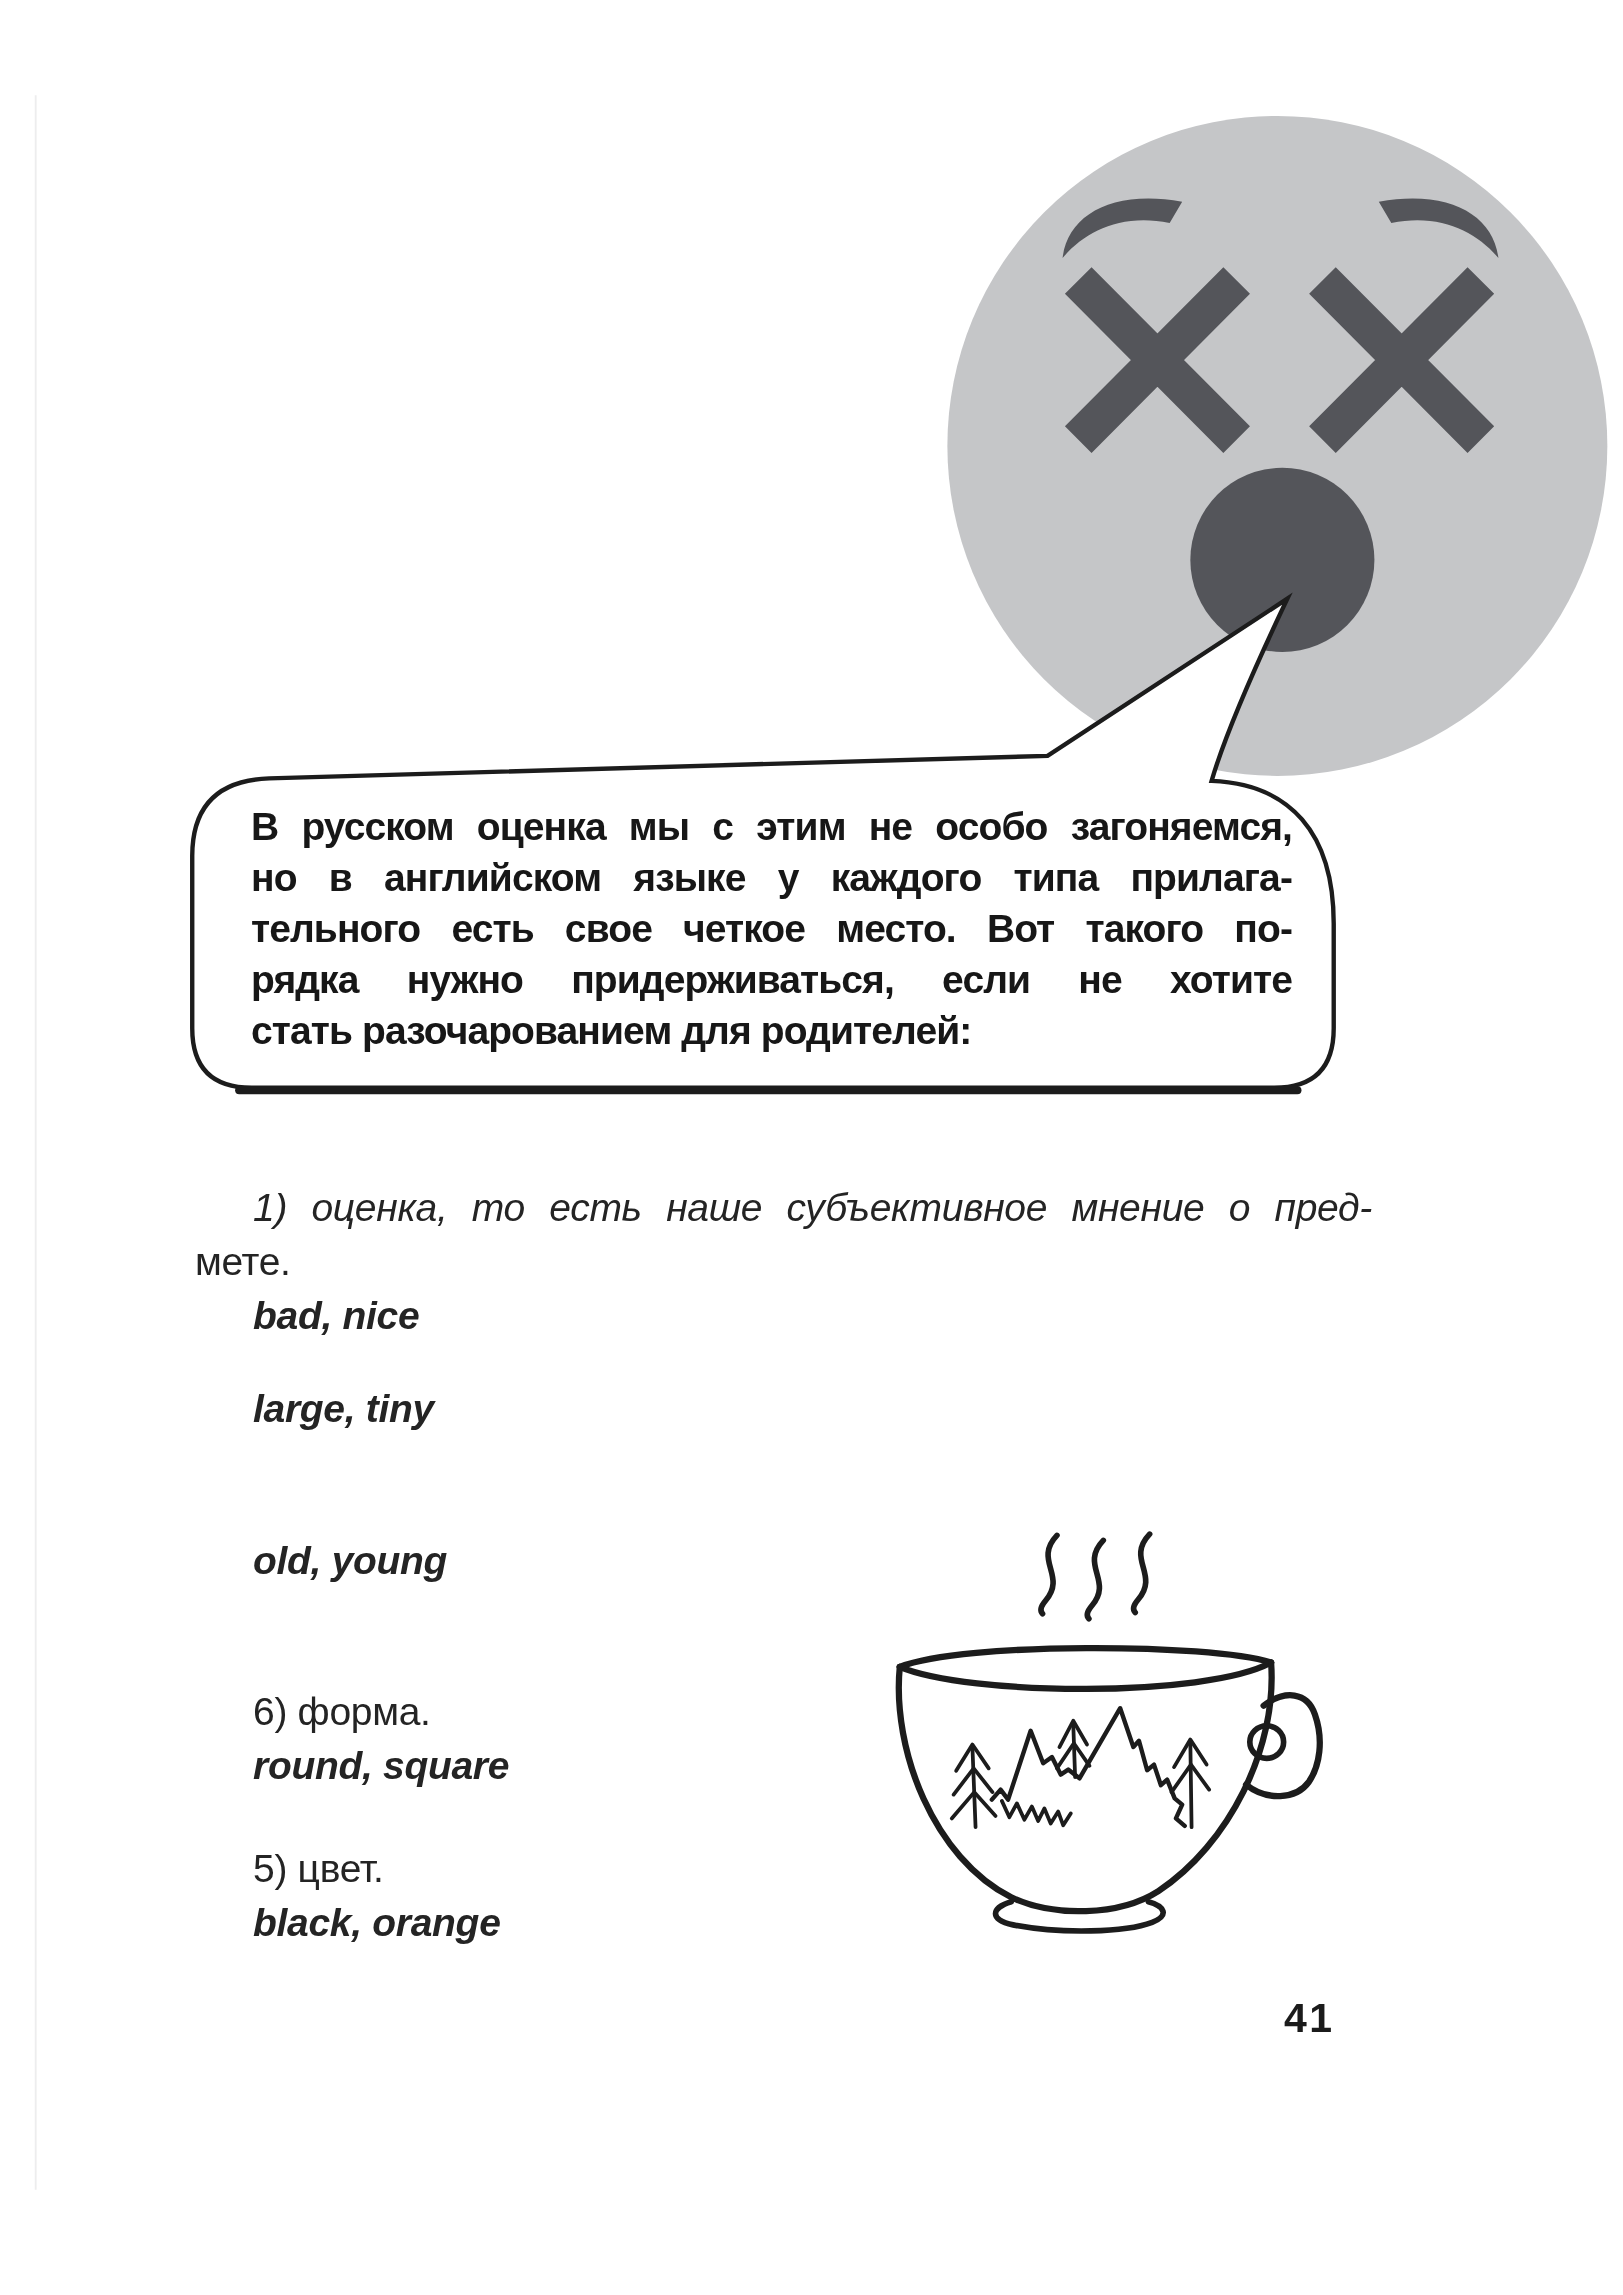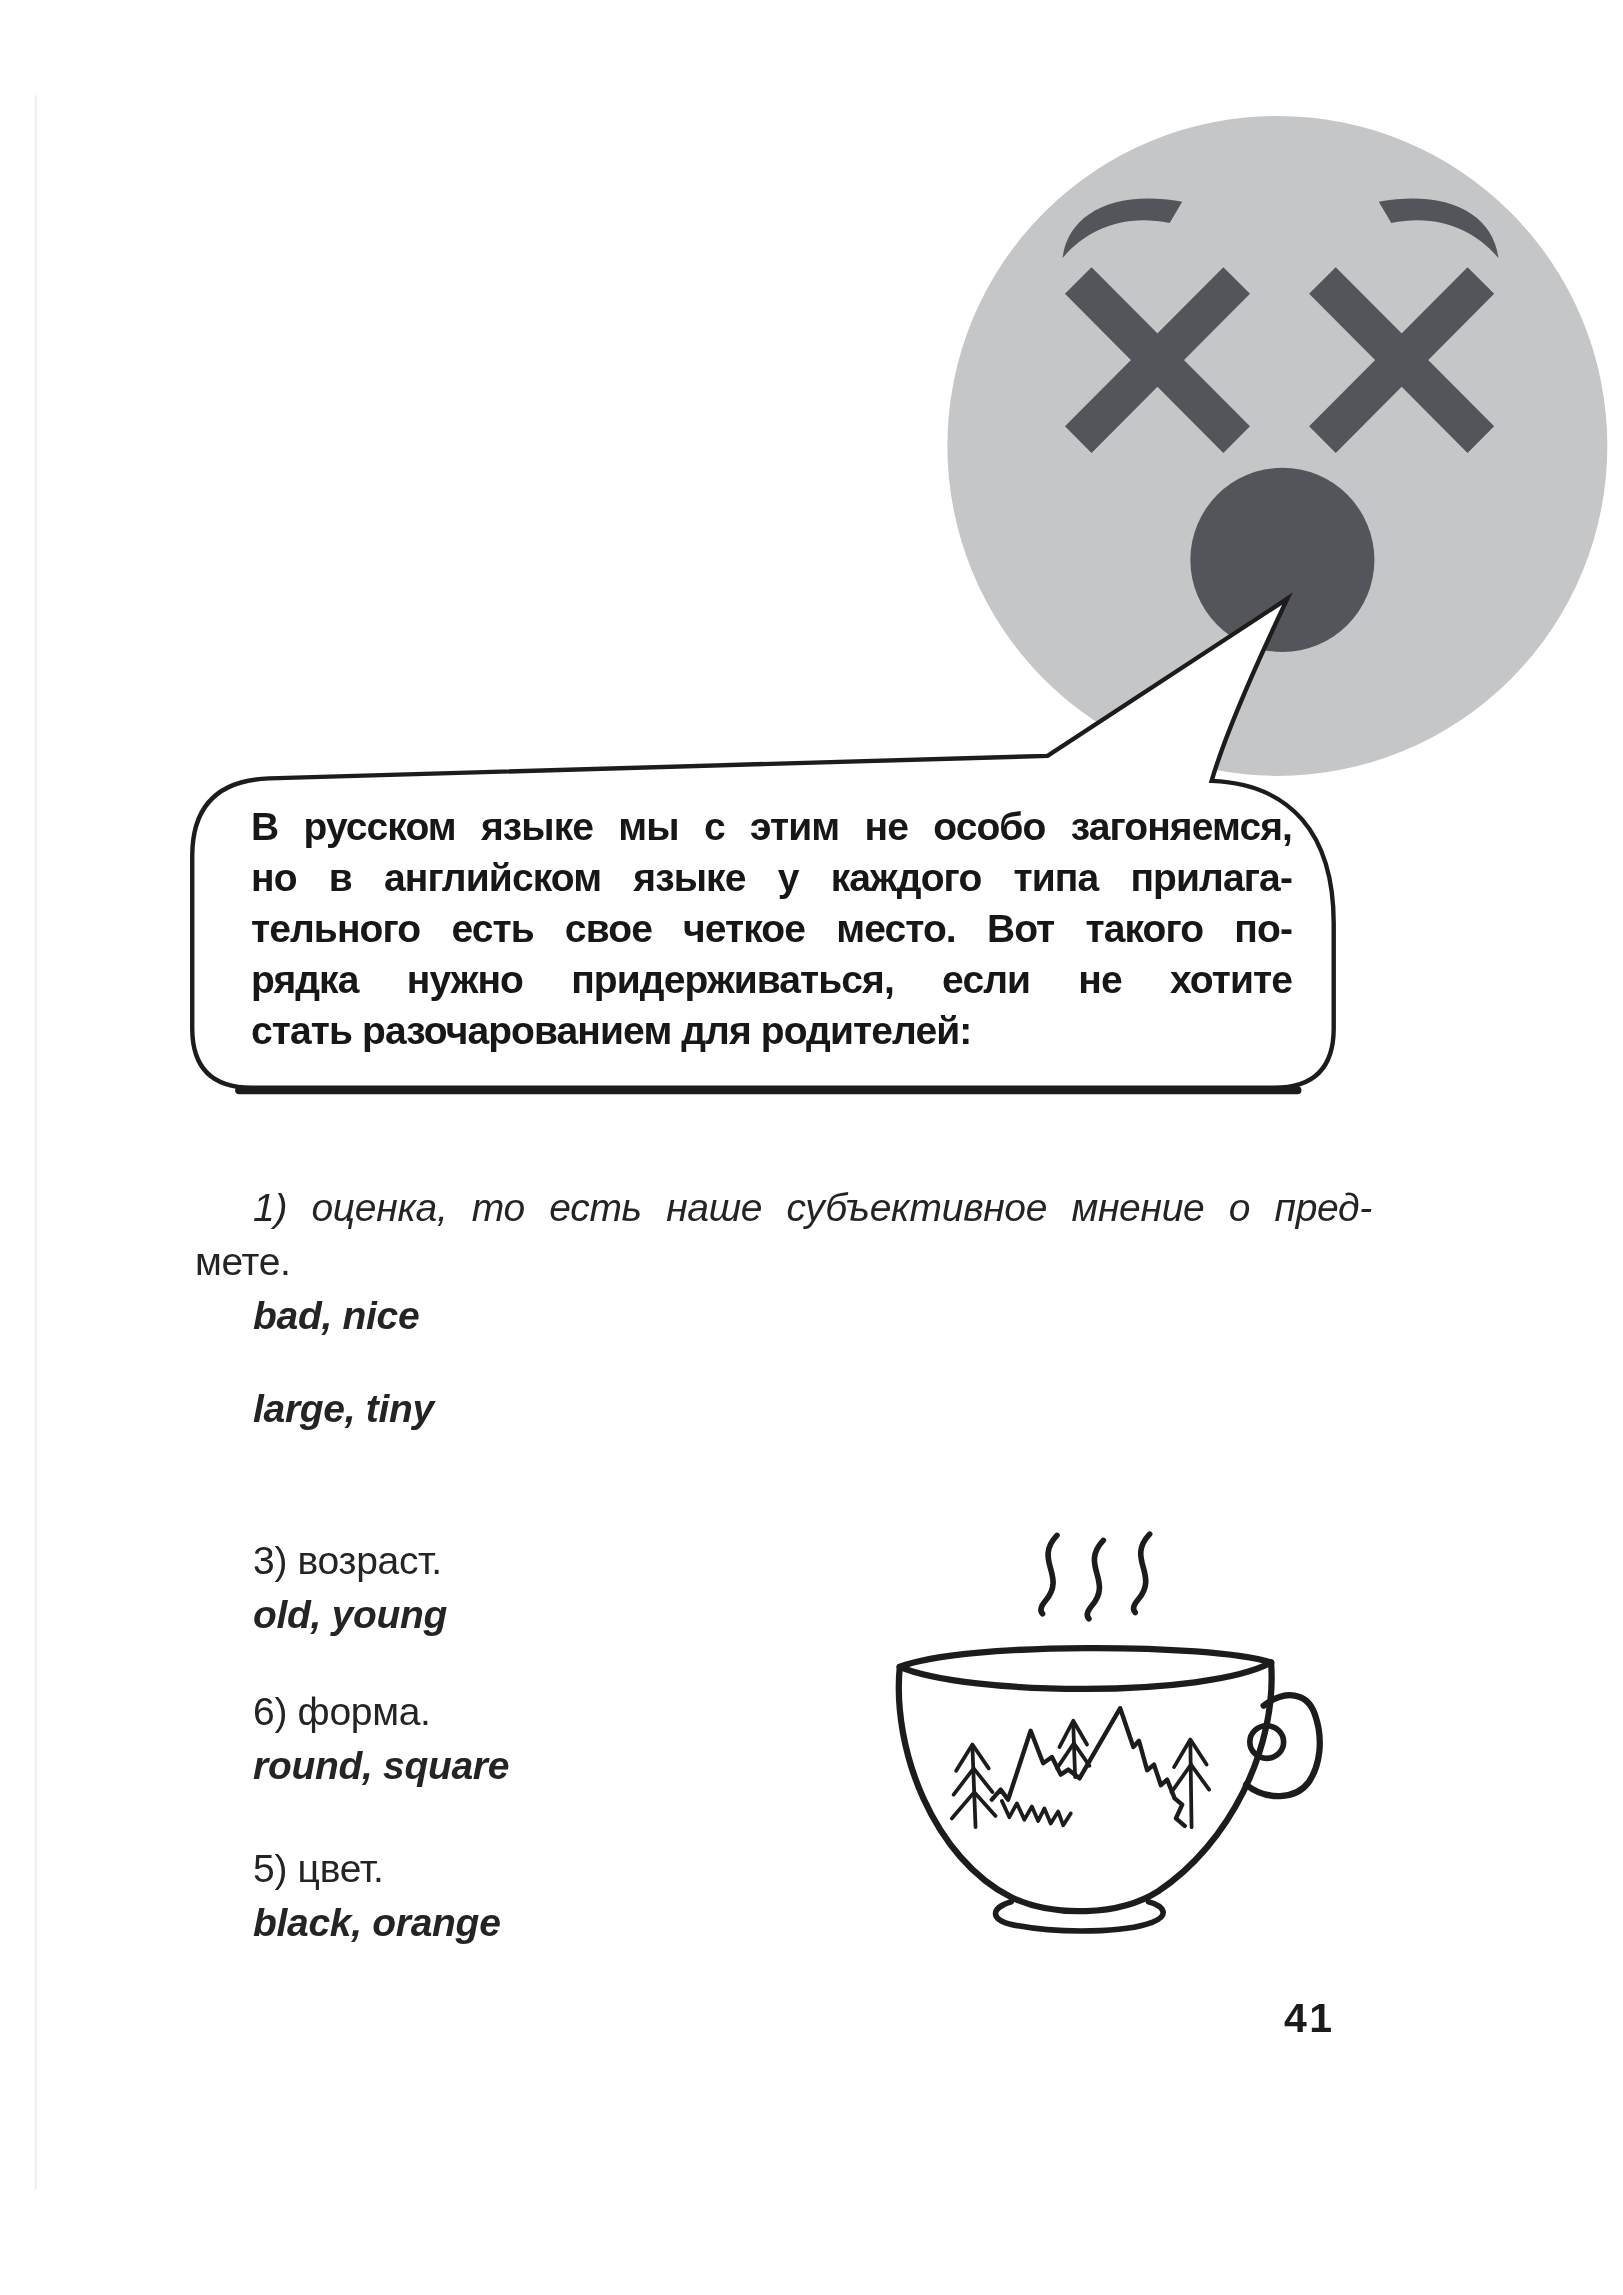--- a/index.html
+++ b/index.html
@@ -112,39 +112,38 @@
     </g>
     <g stroke-width="6">
       <path d="M 1901 2780 L 1903 2918"></path>
       <path d="M 1875 2822 L 1901 2778 L 1927 2818"></path>
       <path d="M 1871 2862 L 1902 2818 L 1931 2858"></path>
     </g>
   </g>
 </svg>
 
 <div class="bubble-text">
-  <div class="bline">В русском языке мы с этим не особо загоняемся,</div>
+  <div class="bline">В русском оценка мы с этим не особо загоняемся,</div>
   <div class="bline">но в английском языке у каждого типа прилага-</div>
   <div class="bline">тельного есть свое четкое место. Вот такого по-</div>
   <div class="bline">рядка нужно придерживаться, если не хотите</div>
   <div class="bline-last">стать разочарованием для родителей:</div>
 </div>
 
 <div class="item" style="top:1181px">
   <div class="jfull ti">1) оценка, то есть наше субъективное мнение о пред-</div>
   <div>мете.</div>
   <div class="example">bad, nice</div>
 </div>
 
 <div class="item" style="top:1382px">
   <div class="example">large, tiny</div>
 </div>
 
 <div class="item" style="top:1534px">
-  <div class="ind">3) возраст.</div>
   <div class="example">old, young</div>
 </div>
 
 <div class="item" style="top:1685px">
   <div class="ind">6) форма.</div>
   <div class="example">round, square</div>
 </div>
 
 <div class="item" style="top:1842px">
   <div class="ind">5) цвет.</div>

